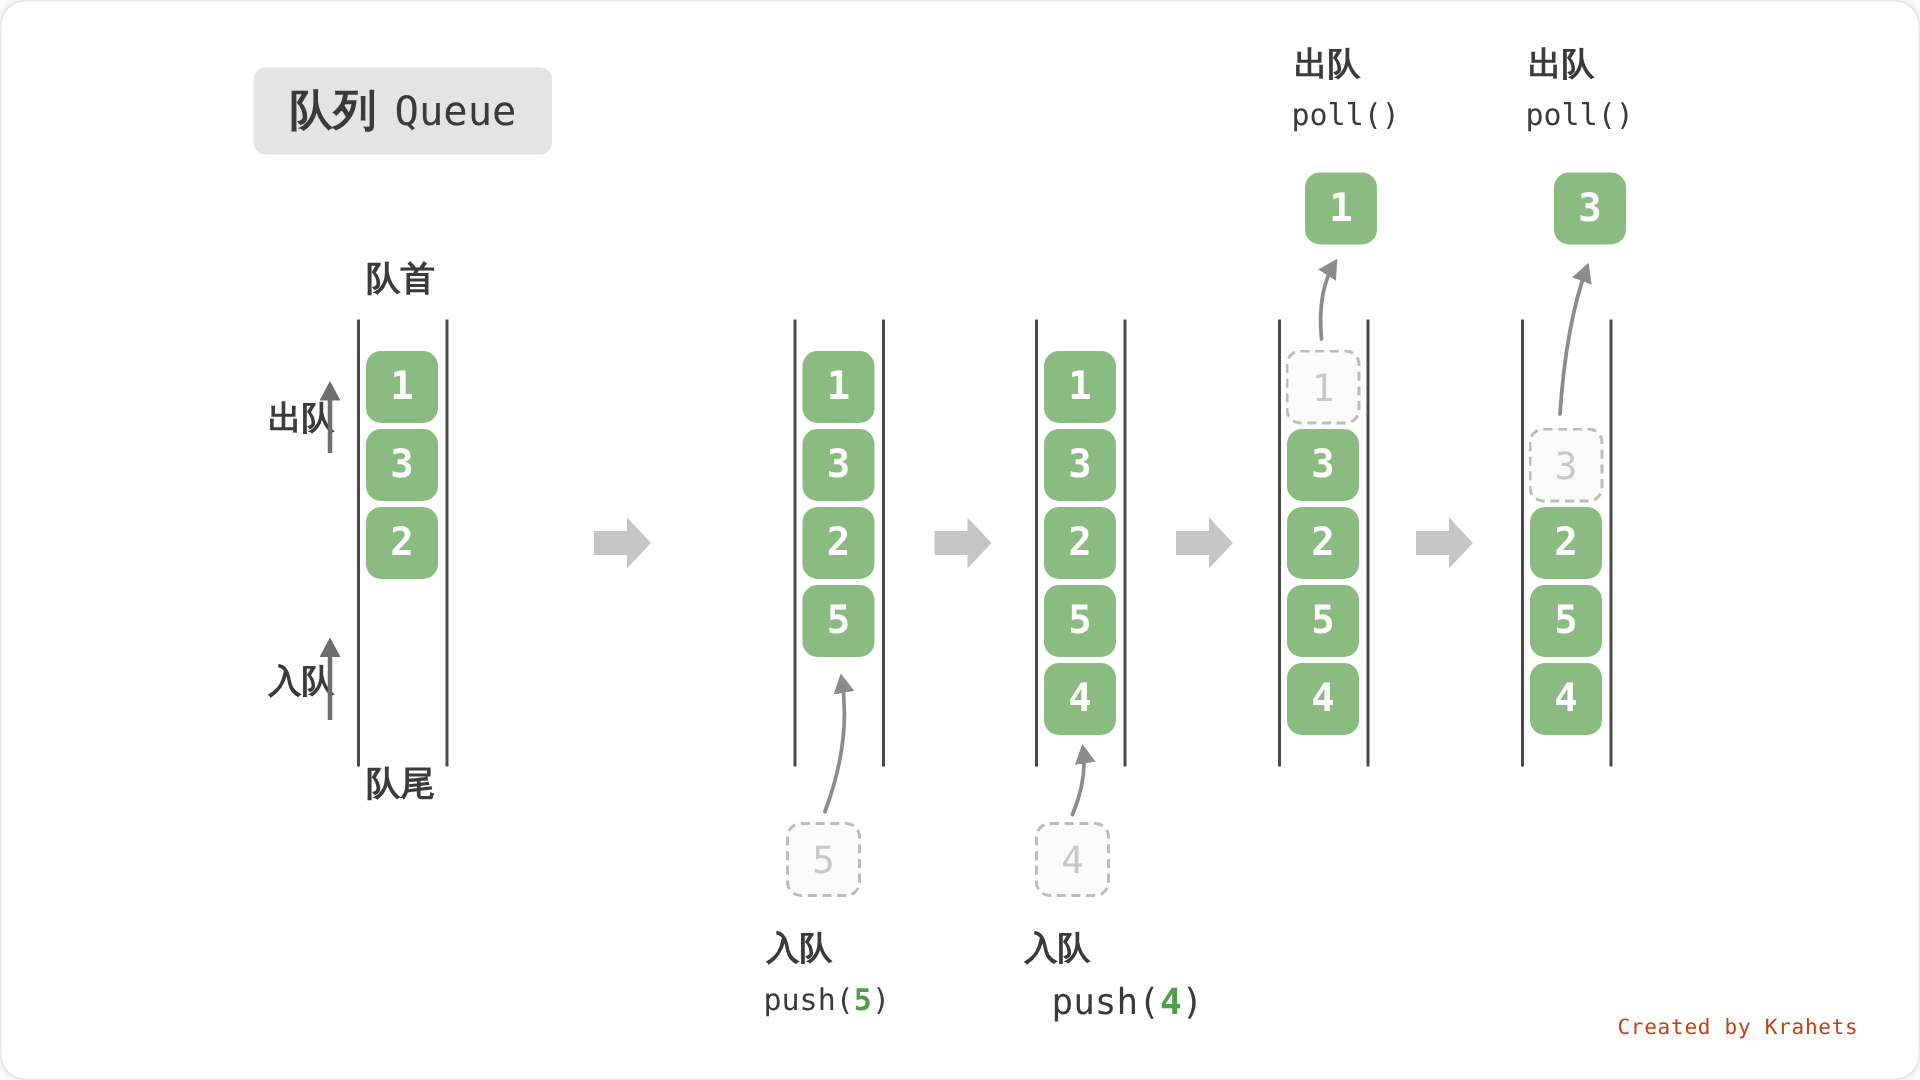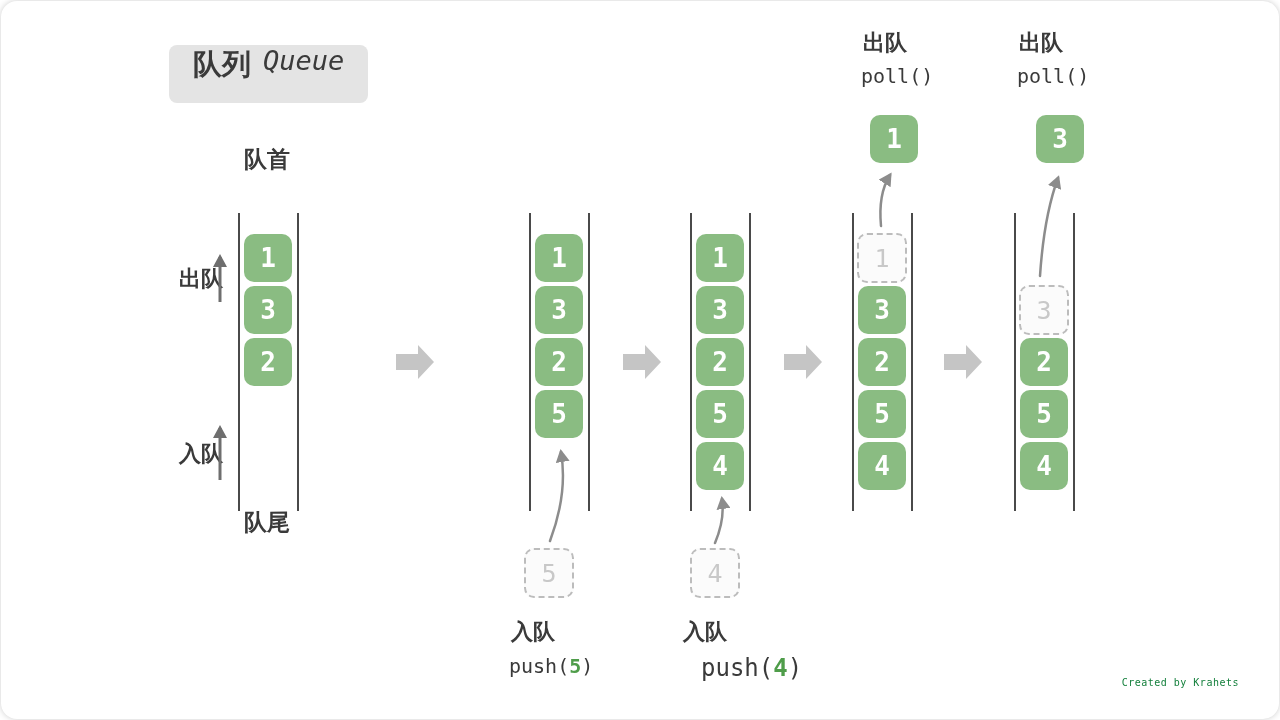--- a/index.html
+++ b/index.html
@@ -12,53 +12,53 @@
   }
   *{margin:0;padding:0;box-sizing:border-box;}
   body{background:#fff;width:1280px;height:720px;overflow:hidden;
        font-family:"Liberation Sans","DejaVu Sans",sans-serif;}
   .canvas{position:absolute;left:1px;top:1px;width:1278px;height:718px;
           background:#fff;border-radius:16px;box-shadow:0 0 6px rgba(0,0,0,.20);}
   .abs{position:absolute;}
   .svg-overlay{position:absolute;left:0;top:0;width:1280px;height:720px;pointer-events:none;}
 
   .badge{position:absolute;left:168px;top:44px;height:58px;padding:0 24px;
-         background:#e4e4e4;border-radius:8px;display:inline-flex;gap:12px;}
+         background:#e4e4e4;border-radius:8px;display:inline-flex;align-items:center;gap:12px;}
   .badge .zh{font-size:29px;font-weight:700;color:var(--ink);}
-  .badge .en{font-size:27px;color:var(--ink);font-family:"DejaVu Sans Mono","Liberation Mono",monospace;font-style:italic;}
+  .badge .en{font-size:27px;color:var(--ink);font-family:"DejaVu Sans Mono","Liberation Mono",monospace;}
 
   .zh-bold{font-weight:700;color:var(--ink);font-size:22px;line-height:1.1;}
   .mono{font-family:"DejaVu Sans Mono","Liberation Mono",monospace;color:var(--ink);
         font-size:20px;line-height:1.1;}
   .mono .arg{color:var(--accent-green);font-weight:700;}
 
   .wall{position:absolute;top:212px;width:2px;height:298px;background:#4a4a4a;}
 
   .qbox{position:absolute;width:48px;height:48px;border-radius:10px;background:var(--box-green);
         color:#fff;font-family:"DejaVu Sans Mono","Liberation Mono",monospace;font-size:26px;
         font-weight:700;display:flex;align-items:center;justify-content:center;}
   .ghost{position:absolute;width:50px;height:50px;border-radius:10px;background:#fbfbfb;
          border:2px dashed var(--ghost-border);color:var(--ghost-text);
          font-family:"DejaVu Sans Mono","Liberation Mono",monospace;font-size:25px;
          display:flex;align-items:center;justify-content:center;}
 
   .watermark{position:absolute;right:40px;top:676px;font-family:"DejaVu Sans Mono","Liberation Mono",monospace;
-             font-size:10px;color:#15803d;letter-spacing:0.5px;}
+             font-size:14px;color:#c2410c;letter-spacing:0.5px;}
 </style>
 </head>
 <body>
 
 <div class="canvas">
 
   <div class="badge">
     <span class="zh">队列</span>
     <span class="en">Queue</span>
   </div>
 
-  <div class="abs zh-bold" style="left:243px;top:146px;font-size:23px">队首</div>
+  <div class="abs zh-bold" style="left:243px;top:172px;font-size:23px">队首</div>
   <div class="abs zh-bold" style="left:243px;top:509px;font-size:23px">队尾</div>
   <div class="abs zh-bold" style="left:178px;top:266px">出队</div>
   <div class="abs zh-bold" style="left:178px;top:441px">入队</div>
 
   <svg class="svg-overlay" viewBox="0 0 1280 720">
     <defs>
       <marker id="ah-dark" markerUnits="userSpaceOnUse" markerWidth="14" markerHeight="14" refX="10" refY="7" orient="auto">
         <path d="M0,0 L13,7 L0,14 z" fill="#6e6e6e"></path>
       </marker>
       <marker id="ah-gray" markerUnits="userSpaceOnUse" markerWidth="14" markerHeight="14" refX="10" refY="7" orient="auto">

